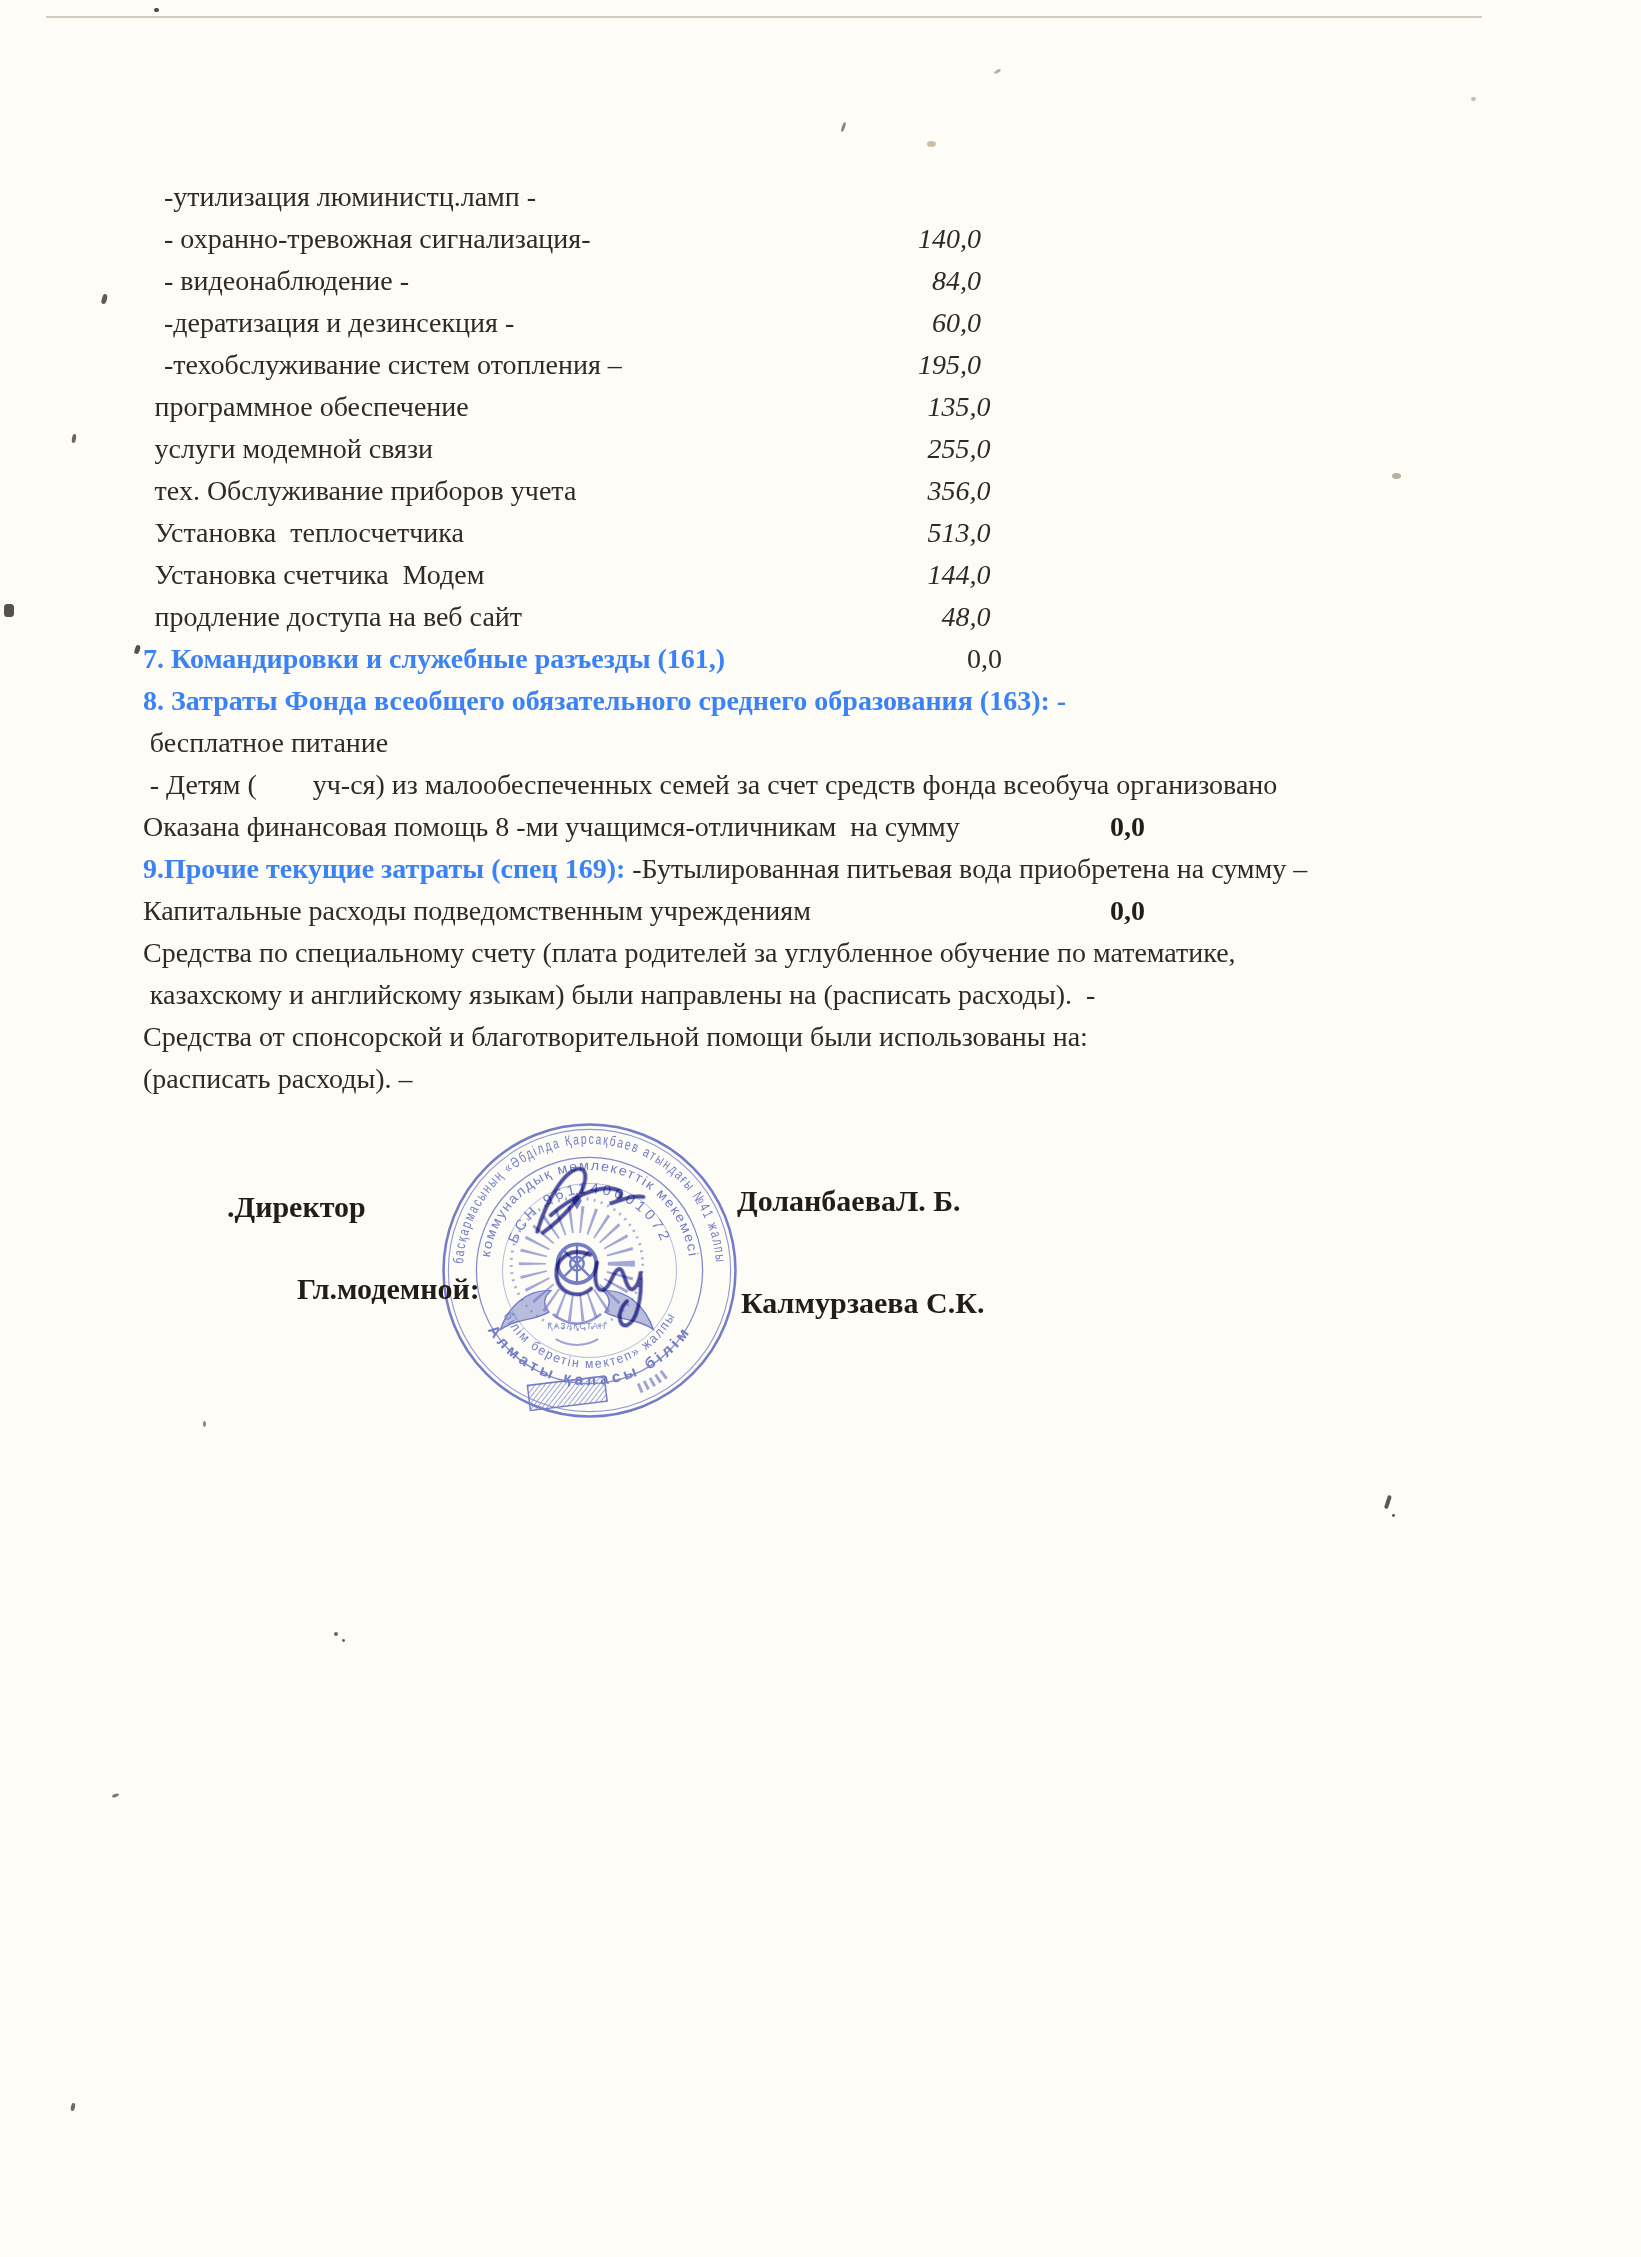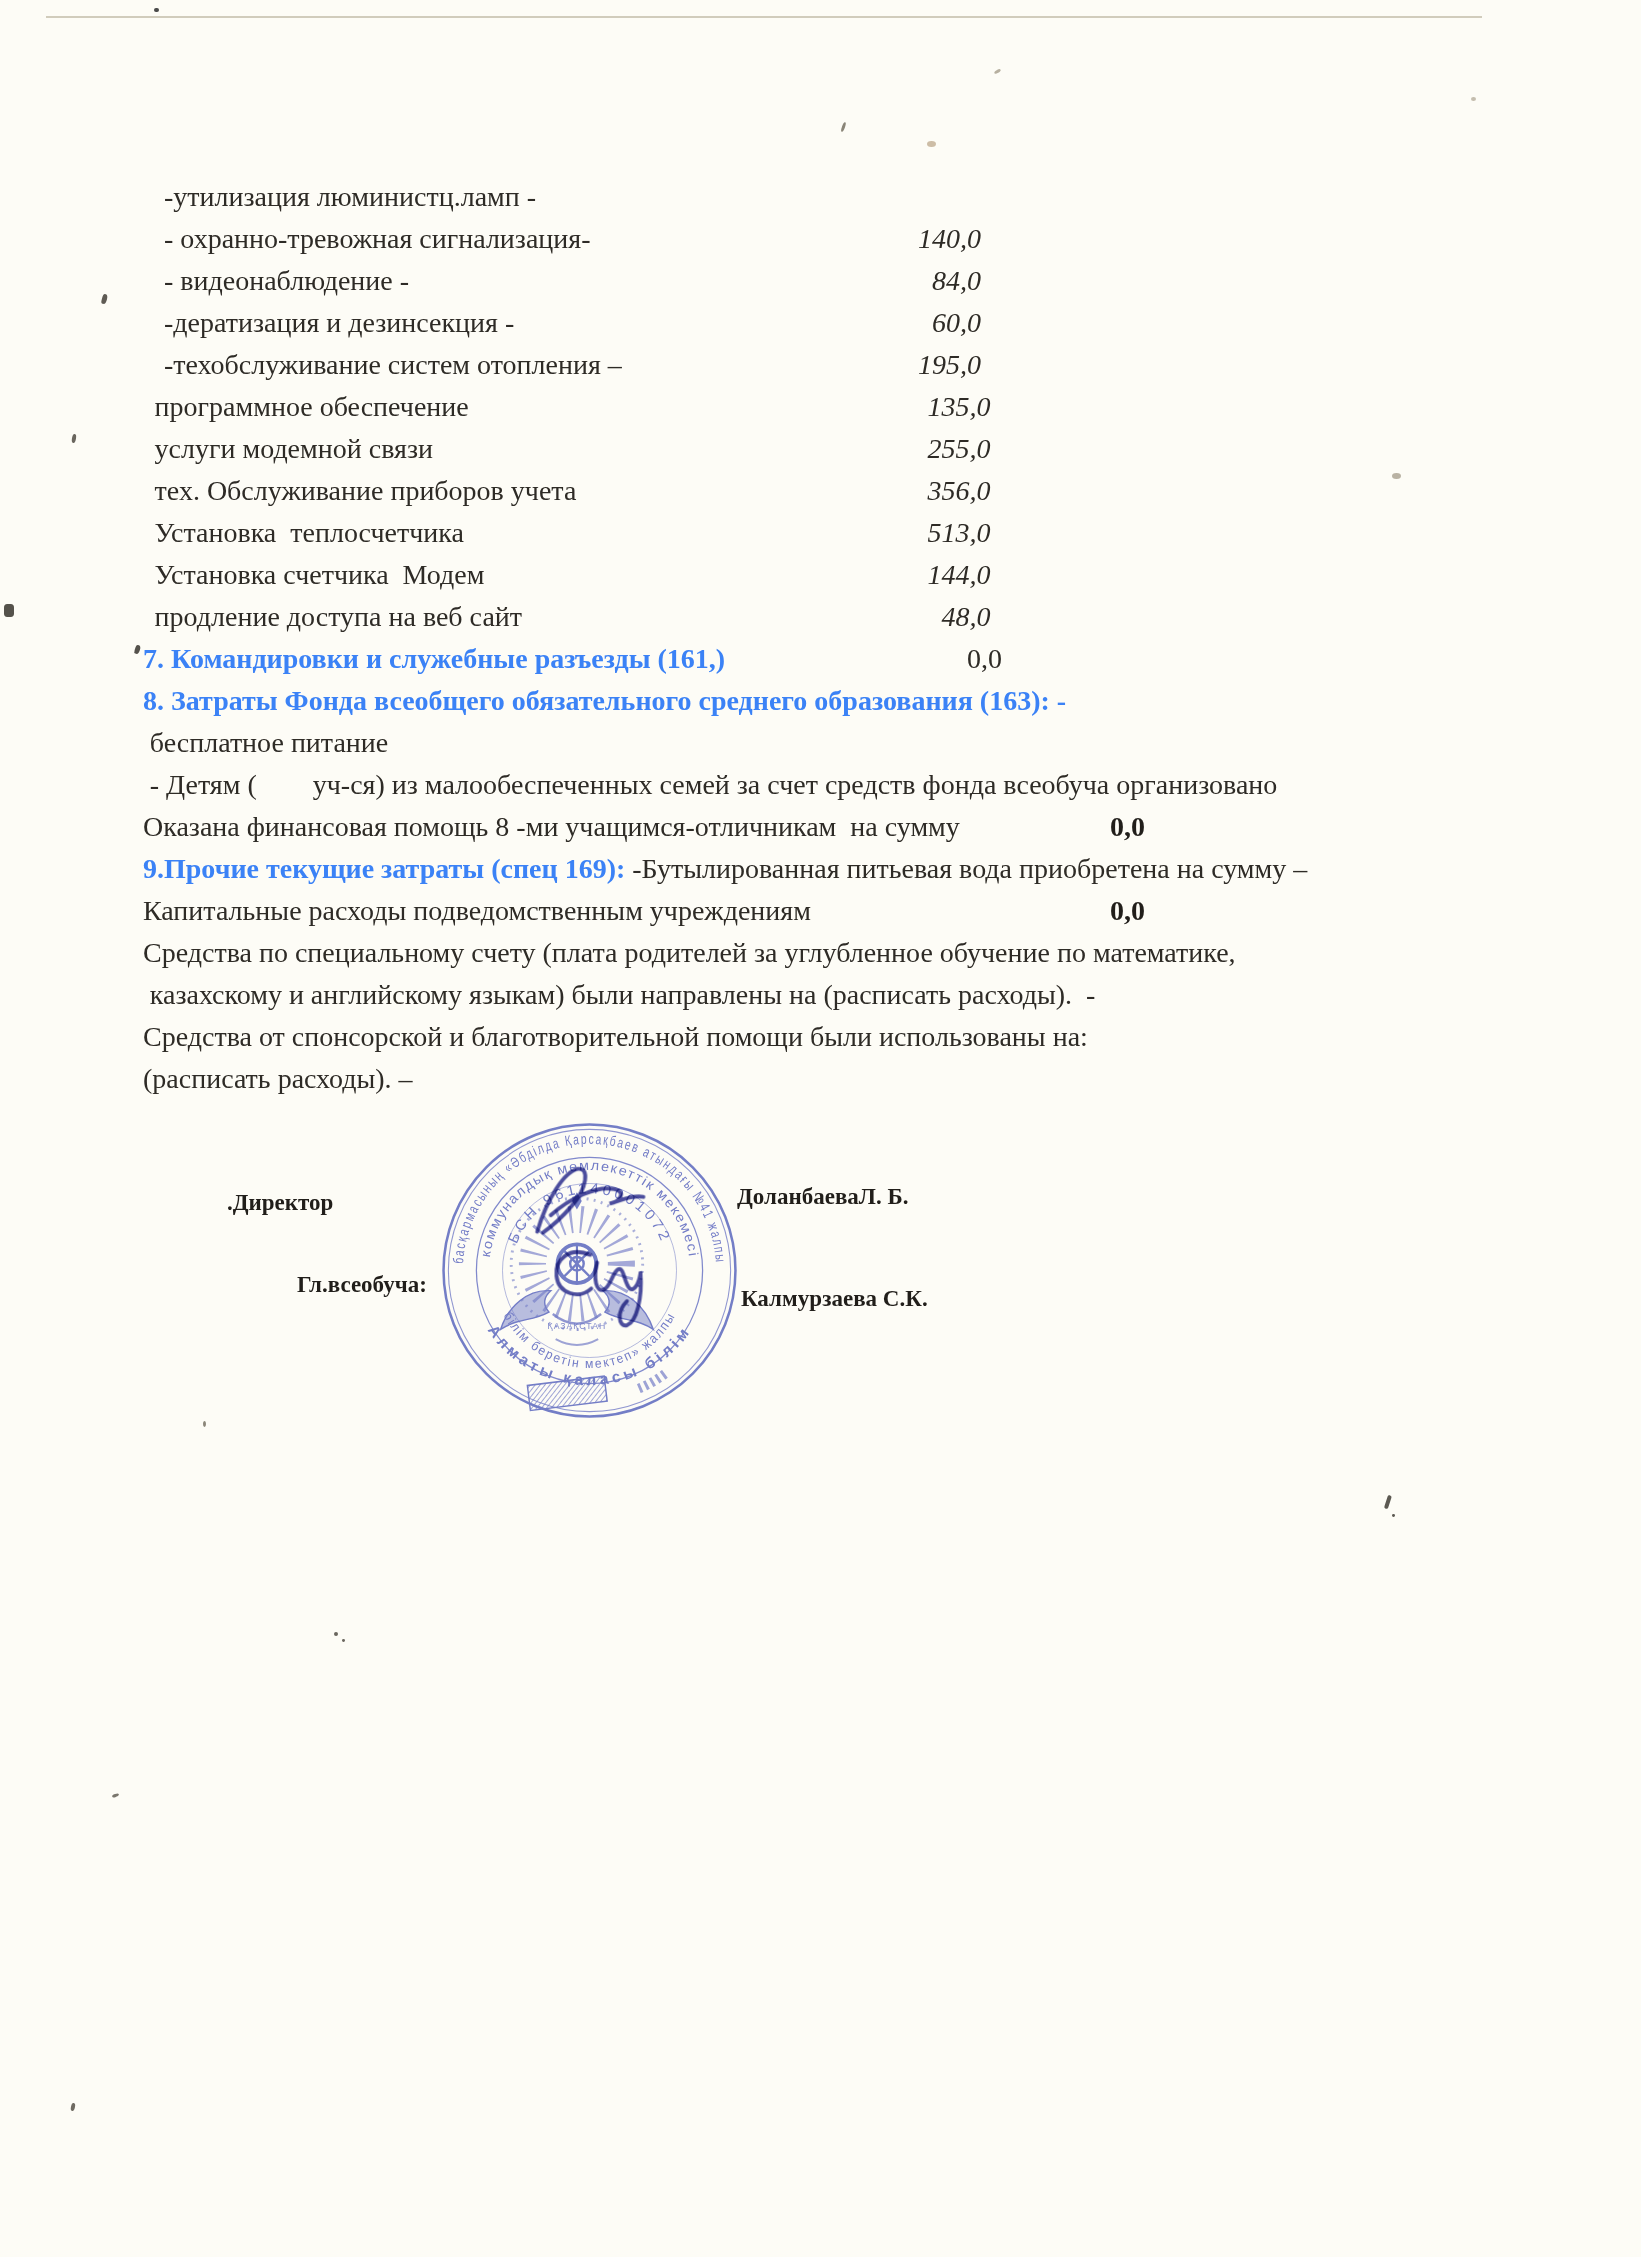--- a/index.html
+++ b/index.html
@@ -20,21 +20,21 @@
   .row.ind2{padding-left:11.6px;}
   .row.ind3{padding-left:6.8px;}
   .amt{position:absolute;left:0;top:0;width:859px;text-align:right;font-size:28px;line-height:33px;}
   .amt2{position:absolute;left:0;top:0;width:1002px;text-align:right;font-size:28px;line-height:33px;font-weight:bold;color:#211e1a;}
   .row.ind1 .amt,.row.ind2 .amt,.row.ind3 .amt{left:auto;right:auto;font-style:italic;}
   .row .amt{left:0;}
   .row.ind1 .amt{left:-21px;}
   .row.ind2 .amt{left:-11.6px;}
   .row.ind3 .amt{left:-6.8px;}
   
-  .sig-text{position:absolute;font-size:23px;font-weight:bold;color:#211e1a;white-space:nowrap;}
+  .sig-text{position:absolute;font-size:30px;font-weight:bold;color:#211e1a;white-space:nowrap;}
   
   .stamp{position:absolute;left:430px;top:1111px;width:319px;height:319px;mix-blend-mode:multiply;opacity:.85;}
   .sigs{position:absolute;left:425px;top:1139px;width:348px;height:251px;mix-blend-mode:multiply;}
   
   .speck{position:absolute;border-radius:50%;}
 </style>
 </head>
 <body>
 
 <div class="page">
@@ -174,21 +174,21 @@
       <div class="row">
         <span class="lblb"></span><span class="lblr">(расписать расходы). –</span>
         <span class="amt"></span>
         <span class="amt2"></span>
       </div>
     </div>
 
   <div>
     <span class="sig-text" style="left:227px;top:1190px;">.Директор</span>
     <span class="sig-text" style="left:737px;top:1184px;">ДоланбаеваЛ. Б.</span>
-    <span class="sig-text" style="left:297px;top:1272px;">Гл.всеобуча:</span>
+    <span class="sig-text" style="left:297px;top:1272px;">Гл.модемной:</span>
     <span class="sig-text" style="left:741px;top:1268px;margin-top:18px;">Калмурзаева С.К.</span>
   </div>
 
   <svg class="stamp" viewBox="0 0 330 330">
     <defs>
       <filter id="blurStamp">
           <feGaussianBlur stdDeviation="0.55"></feGaussianBlur>
         </filter>
       <pattern id="hatch" width="4" height="4" patternUnits="userSpaceOnUse" patternTransform="rotate(45)">
         <rect width="4" height="4" fill="none"></rect>

